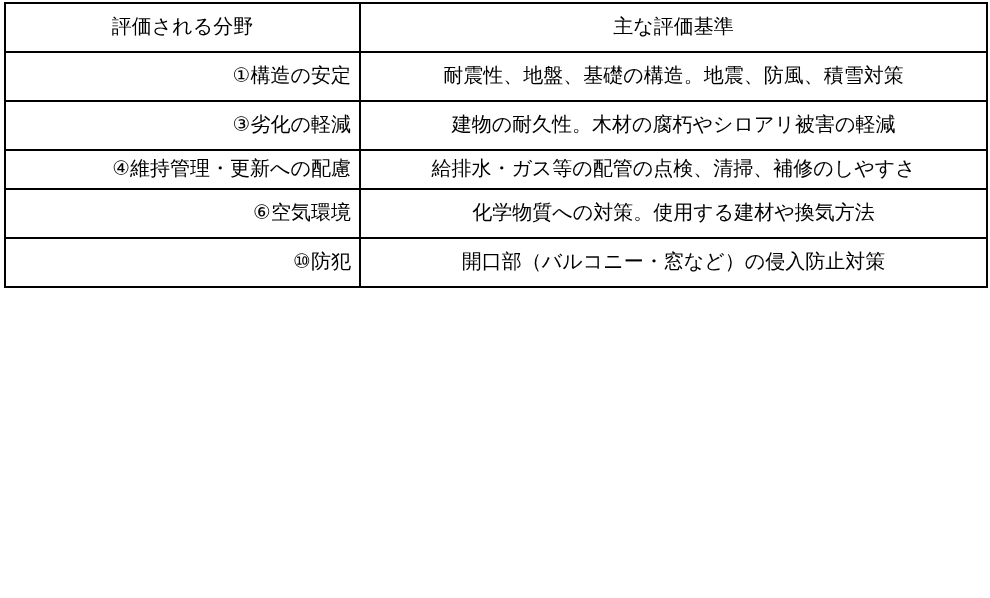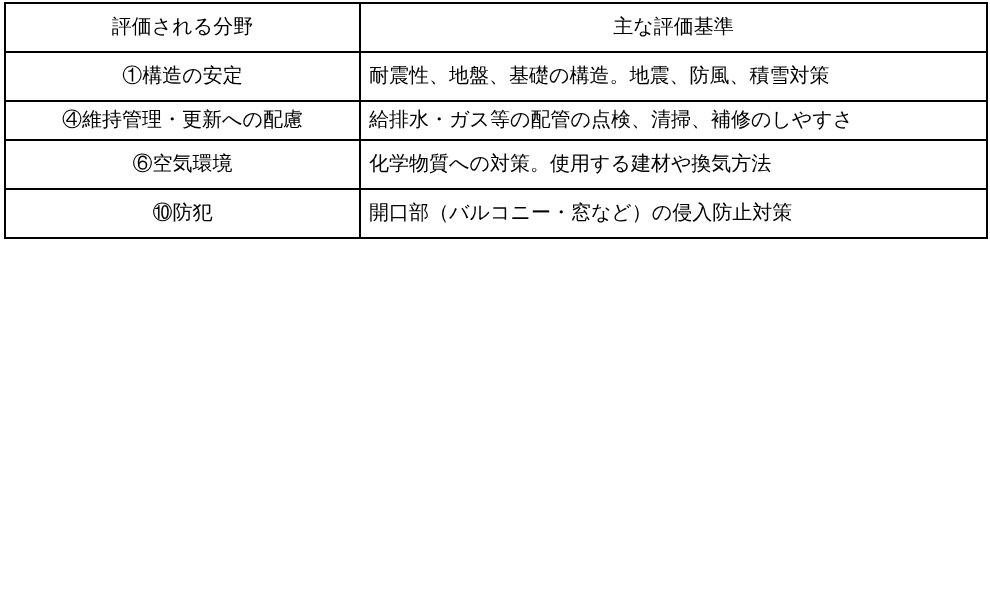--- a/index.html
+++ b/index.html
@@ -34,25 +34,24 @@
     line-height: 1.38;
     vertical-align: middle;
     font-weight: normal;
   }
   table.criteria th {
     font-weight: normal;
   }
   col.col-field { width: 355px; }
   col.col-criteria { width: 627px; }
   td.field-cell {
-    text-align: center;
-    font-family: Liberation Serif, serif;
+    text-align: right;
   }
   td.criteria-cell {
-    text-align: left;
+    text-align: center;
   }
   .hdr-row th {
     height: 38px;
   }
   .row-tall td {
     height: 38px;
   }
 </style>
 </head>
 <body>
@@ -67,20 +66,24 @@
       <tr class="hdr-row">
         <th>評価される分野</th>
         <th>主な評価基準</th>
       </tr>
     </thead>
     <tbody>
       <tr class="row-tall">
         <td class="field-cell">①構造の安定</td>
         <td class="criteria-cell">耐震性、地盤、基礎の構造。地震、防風、積雪対策</td>
       </tr>
+      <tr class="row-tall">
+        <td class="field-cell">③劣化の軽減</td>
+        <td class="criteria-cell">建物の耐久性。木材の腐朽やシロアリ被害の軽減</td>
+      </tr>
       <tr>
         <td class="field-cell">④維持管理・更新への配慮</td>
         <td class="criteria-cell">給排水・ガス等の配管の点検、清掃、補修のしやすさ</td>
       </tr>
       <tr class="row-tall">
         <td class="field-cell">⑥空気環境</td>
         <td class="criteria-cell">化学物質への対策。使用する建材や換気方法</td>
       </tr>
       <tr class="row-tall">
         <td class="field-cell">⑩防犯</td>

